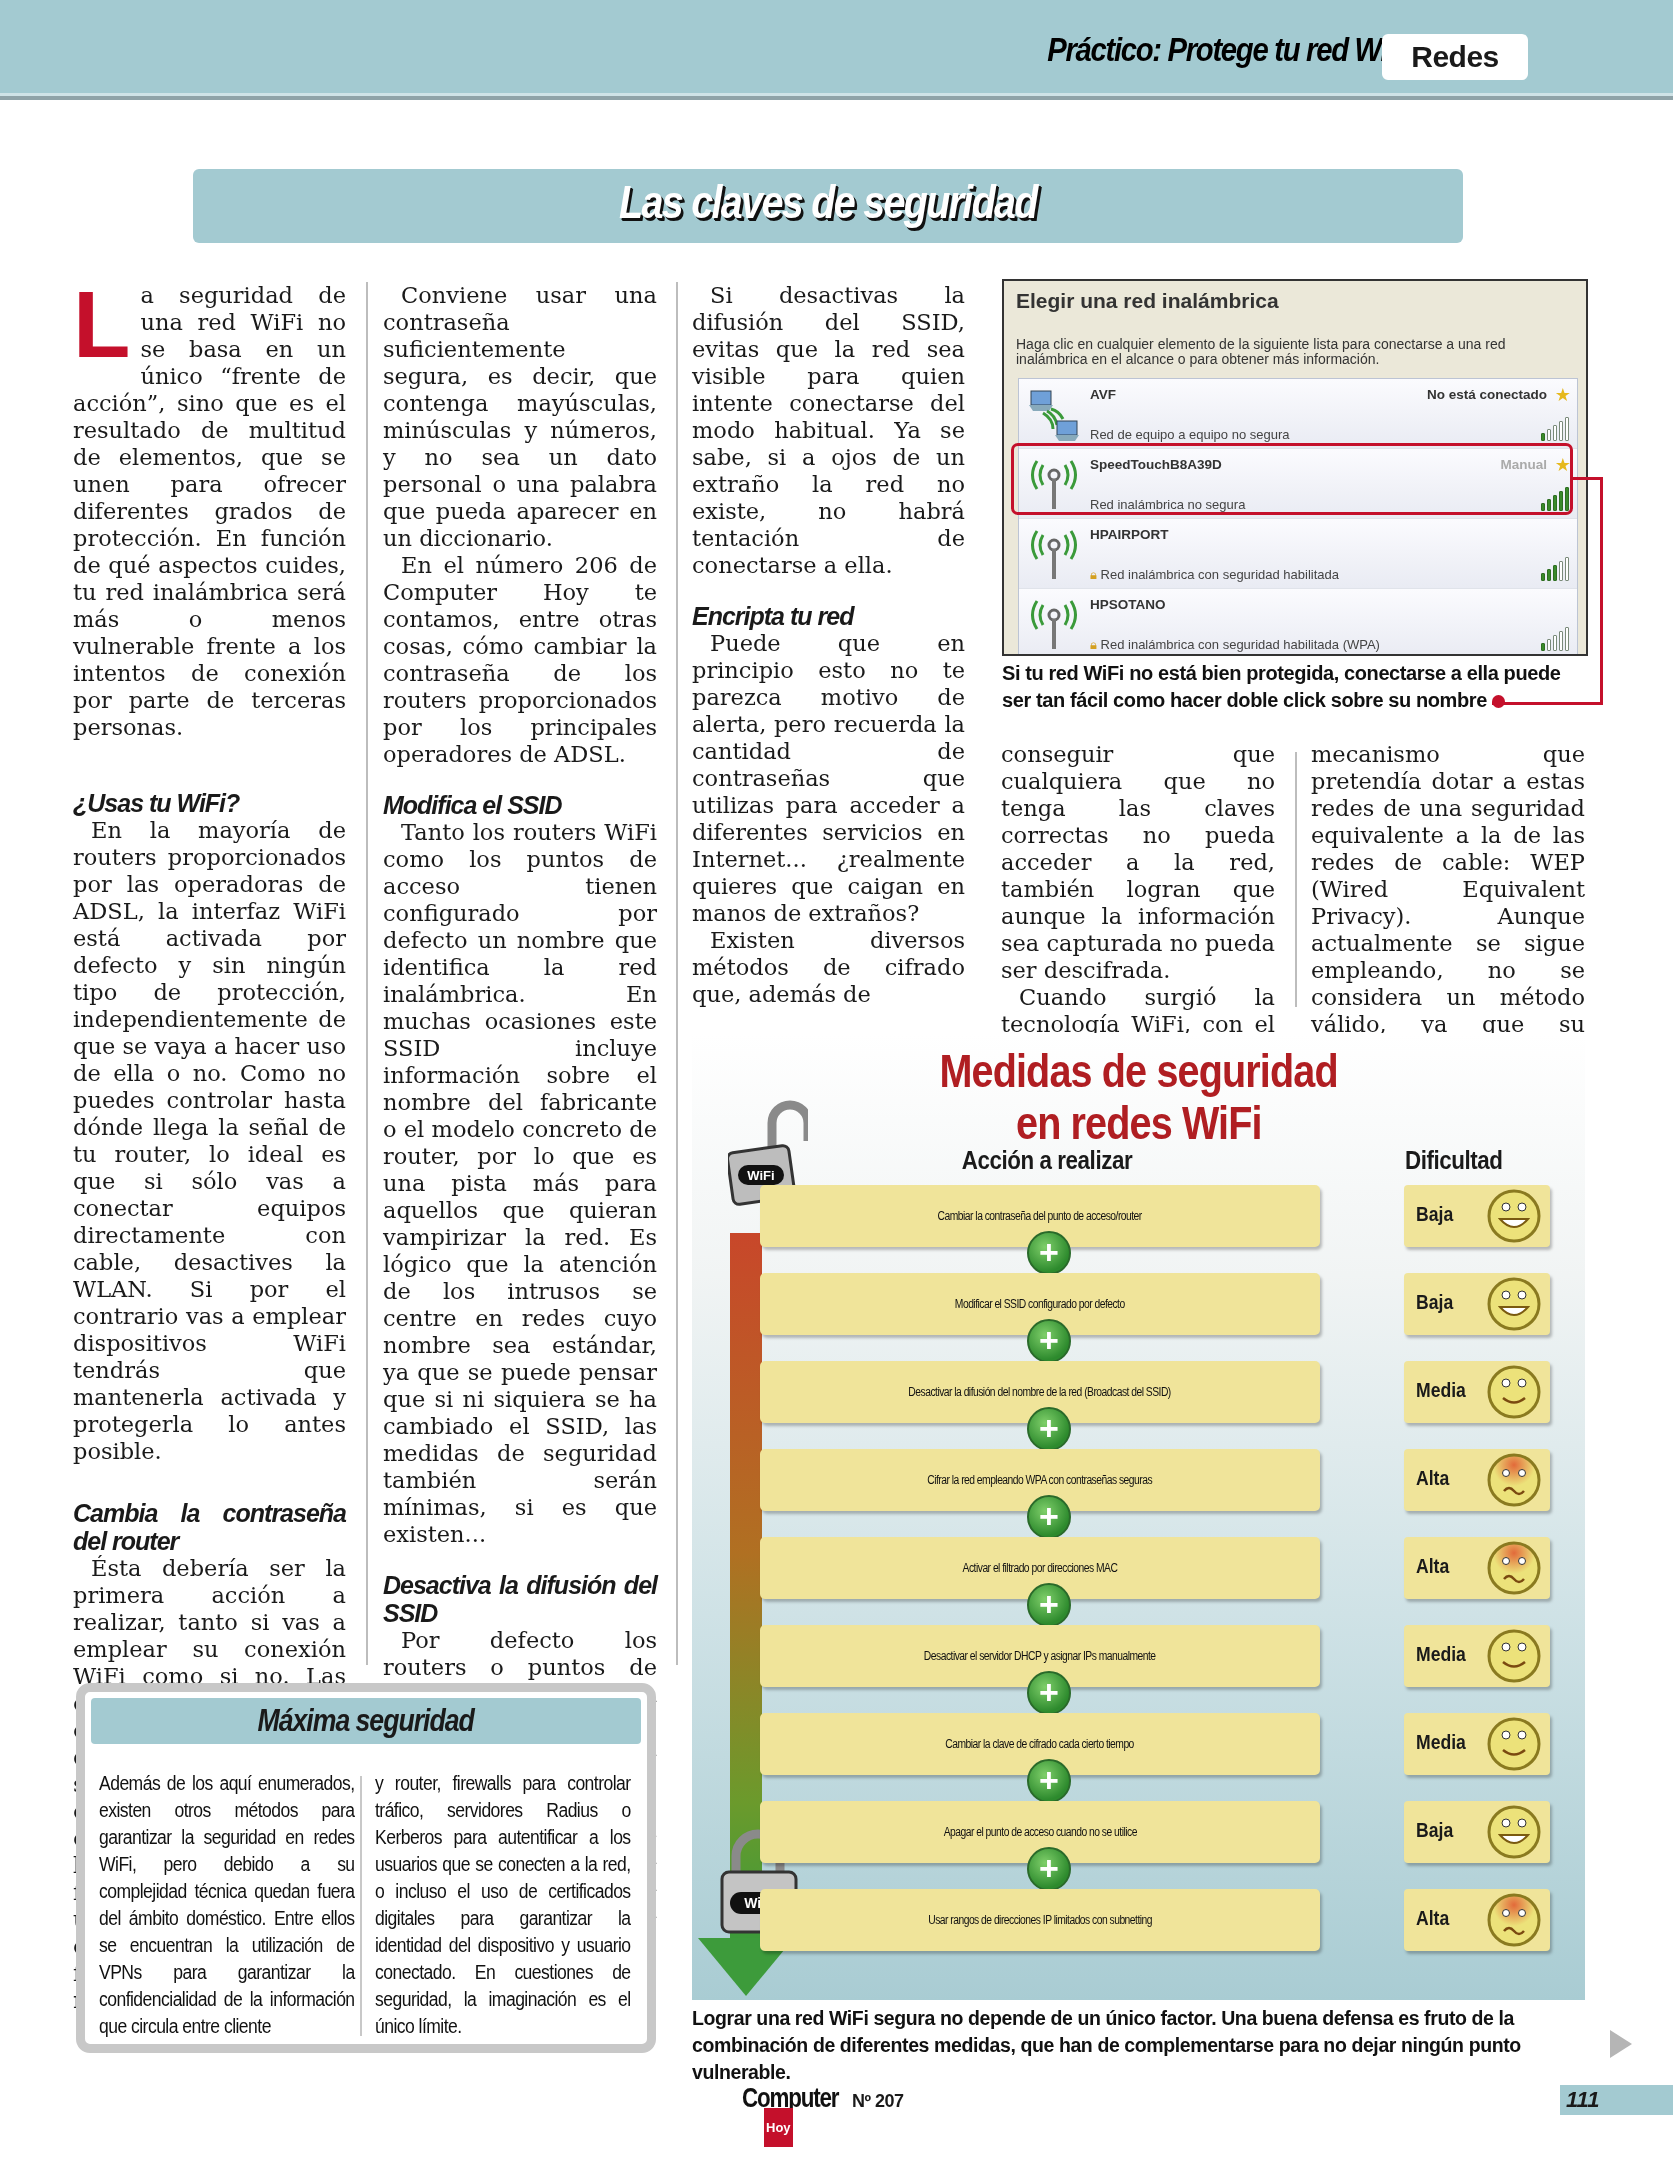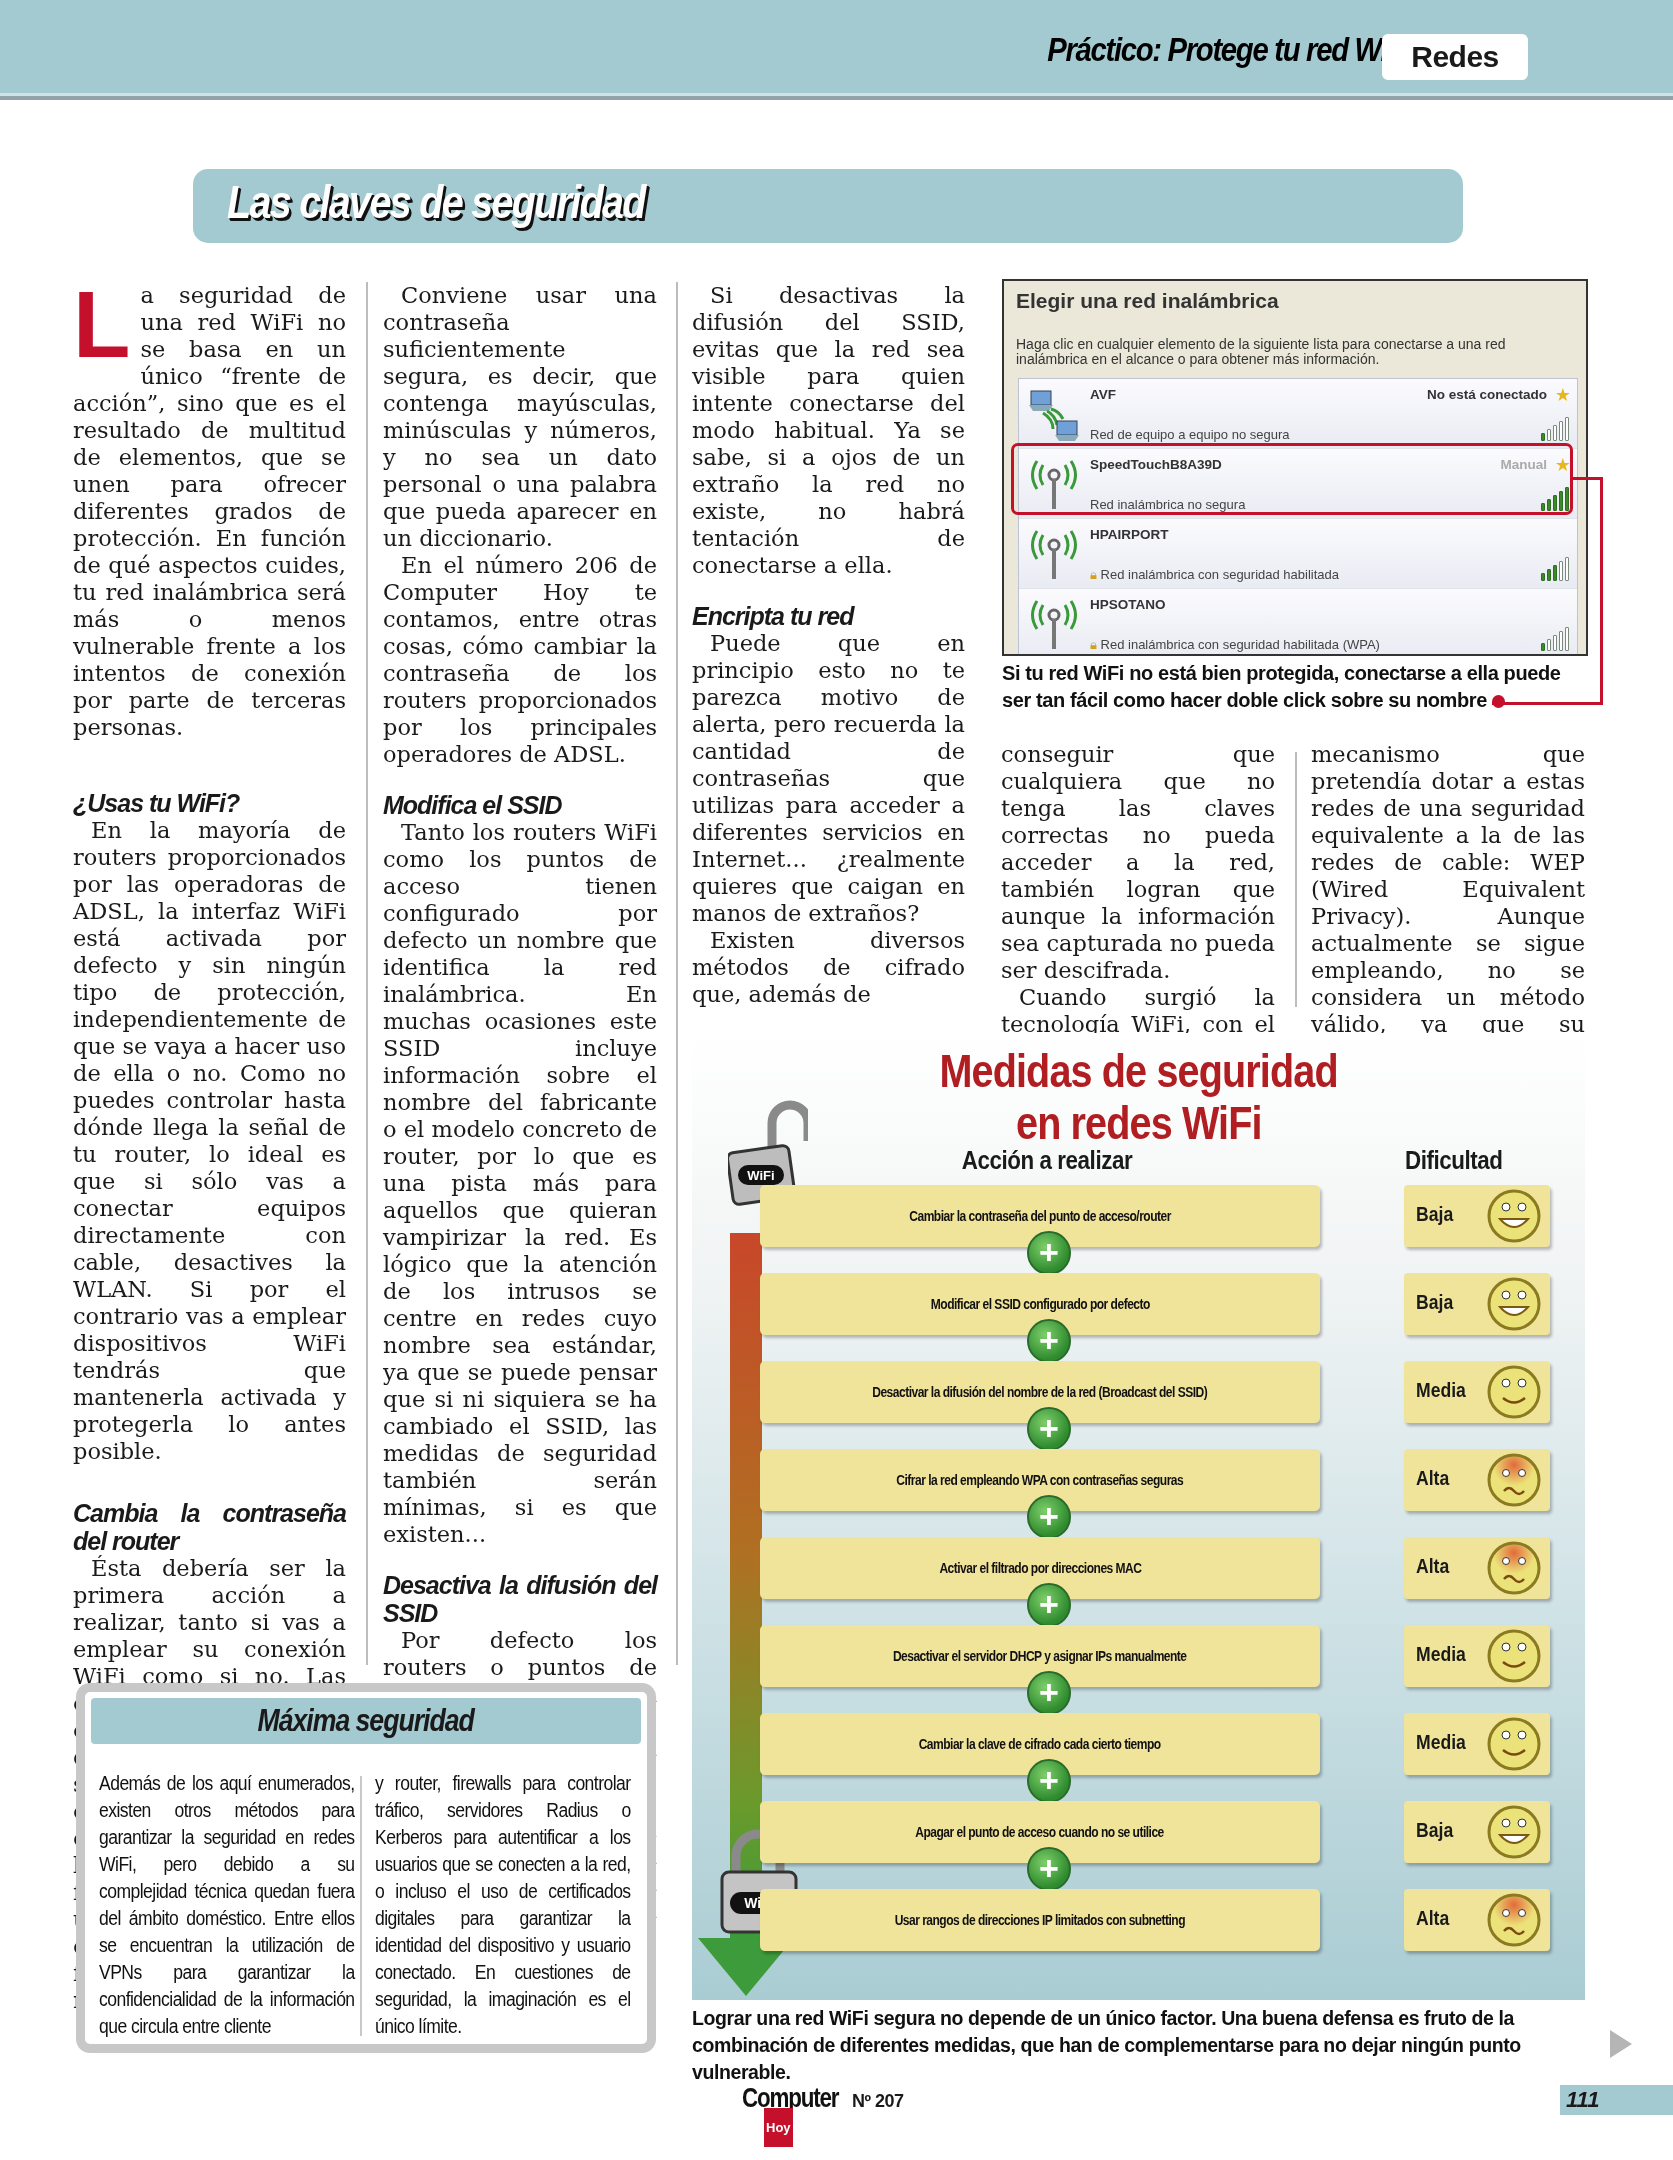--- a/index.html
+++ b/index.html
@@ -1,20 +1,20 @@
 <!DOCTYPE html>
 <html><head>
 <meta charset="utf-8">
 <style>
 *{box-sizing:border-box;margin:0;padding:0}
 body{width:1673px;height:2160px;background:#fff;position:relative;overflow:hidden;font-family:"DejaVu Serif","Liberation Serif",serif;color:#1a1a1a}
 .topbar{position:absolute;left:0;top:0;width:1673px;height:100px;background:#a3cad1;border-bottom:4px solid #8fa3a8;box-shadow:0 -3px 0 #cfe3e7 inset}
 .topbar .kicker{position:absolute;right:262px;top:30px;font-family:"Liberation Sans",sans-serif;font-weight:bold;font-style:italic;font-size:34px;letter-spacing:-1.5px;color:#000;transform:scaleX(.86);transform-origin:right center}
 .topbar .section{position:absolute;left:1382px;top:34px;width:146px;height:46px;background:#fff;border-radius:6px;font-family:"Liberation Sans",sans-serif;font-weight:bold;font-size:30px;text-align:center;line-height:46px;letter-spacing:-.5px;transform-origin:center}
-.hero{position:absolute;left:193px;top:169px;width:1270px;height:74px;background:#a3cad1;border-radius:15px;}
+.hero{position:absolute;left:193px;top:169px;width:1270px;height:74px;background:#a3cad1;border-radius:6px;text-align:center}
 .hero span{display:inline-block;margin-top:6px;font-family:"Liberation Sans",sans-serif;font-weight:bold;font-style:italic;font-size:46px;letter-spacing:-2px;color:#fff;text-shadow:3px 3px 0 #111,2px 2px 0 #111;transform:scaleX(.86)}
 .col{position:absolute;font-size:22.5px;line-height:27px;text-align:justify;hyphens:manual}
 .col p{text-indent:18px}
 .col p.noindent{text-indent:0}
 .col h3{font-family:"Liberation Sans",sans-serif;font-weight:bold;font-style:italic;font-size:25px;line-height:28px;letter-spacing:-1px;margin-top:23px}
 .dropcap{float:left;font-family:"Liberation Sans",sans-serif;font-weight:bold;color:#c4102b;font-size:94px;line-height:70px;height:78px;margin:6px 10px 0 0;padding-top:2px}
 .vrule{position:absolute;width:2px;background:#bdbdbd}
 .shot{position:absolute;left:1002px;top:279px;width:586px;height:377px;border:2px solid #333;background:#ebe8d9;font-family:"Liberation Sans",sans-serif;overflow:hidden}
 .shot .st{position:absolute;left:12px;top:8px;font-weight:bold;font-size:21px;color:#333}
 .shot .sd{position:absolute;left:12px;top:56px;width:560px;font-size:14px;line-height:15px;color:#333}
@@ -33,21 +33,21 @@
 .leader{position:absolute;background:#c4102b}
 .caption{position:absolute;font-family:"Liberation Sans",sans-serif;font-weight:bold;font-size:20px;line-height:27px;letter-spacing:-.4px;color:#111}
 .caption .dot{display:inline-block;width:13px;height:13px;border-radius:50%;background:#c4102b;vertical-align:middle}
 .info{position:absolute;left:692px;top:1033px;width:893px;height:967px;background:linear-gradient(#ffffff 0%,#f1f4f4 25%,#cfe2e6 60%,#a9ccd3 100%);overflow:hidden;font-family:"Liberation Sans",sans-serif}
 .info .t{position:absolute;left:0;width:893px;top:12px;text-align:center;color:#b01e22;font-weight:bold;font-size:46px;line-height:52px;letter-spacing:-1px}
 .info .t span{display:inline-block;transform:scaleX(.86)}
 .info .hA{position:absolute;left:230px;top:112px;width:250px;text-align:center;font-weight:bold;font-size:26px;letter-spacing:-.5px;transform:scaleX(.86)}
 .info .hD{position:absolute;left:713px;top:112px;font-weight:bold;font-size:26px;letter-spacing:-.5px;transform:scaleX(.86);transform-origin:left}
 .info .bar{position:absolute;left:38px;top:200px;width:32px;height:712px;background:linear-gradient(#c8472a,#b07022 45%,#6b9a2c 80%,#3a9a3a)}
 .info .arrow{position:absolute;left:6px;top:905px;width:0;height:0;border-left:48px solid transparent;border-right:48px solid transparent;border-top:58px solid #3d9b3b}
-.row{position:absolute;left:68px;width:560px;height:62px;background:#f0e49a;border-radius:5px;box-shadow:2px 3px 3px rgba(0,0,0,.25);display:flex;align-items:center;justify-content:center;font-weight:bold;font-size:14px;letter-spacing:-.6px;color:#111}
+.row{position:absolute;left:68px;width:560px;height:62px;background:#f0e49a;border-radius:5px;box-shadow:2px 3px 3px rgba(0,0,0,.25);display:flex;align-items:center;justify-content:center;font-weight:normal;font-size:12px;letter-spacing:-.6px;color:#111}
 .row span{display:inline-block;transform:scaleX(.86);white-space:nowrap}
 .diff{position:absolute;left:712px;width:146px;height:62px;background:#f0e49a;border-radius:4px;box-shadow:2px 3px 3px rgba(0,0,0,.25);font-weight:bold;font-size:20px}
 .diff .lbl{position:absolute;left:12px;top:18px;transform:scaleX(.88);transform-origin:left}
 .diff .face{position:absolute;right:8px;top:2px;width:56px;height:58px}
 .plus{position:absolute;left:335px;width:44px;height:44px;border-radius:50%;background:radial-gradient(circle at 40% 35%,#7fcf6a,#2d8a2d 70%);border:2px solid #2a6a2a;color:#fff;font-weight:bold;font-size:34px;line-height:38px;text-align:center}
 .lock{position:absolute}
 .box{position:absolute;left:76px;top:1683px;width:580px;height:370px;border:9px solid #c8c8c8;border-radius:14px;background:#fff}
 .box .bh{position:absolute;left:6px;top:6px;width:550px;height:46px;background:#a3cad1;border-radius:4px;text-align:center}
 .box .bh span{display:inline-block;font-family:"Liberation Sans",sans-serif;font-weight:bold;font-style:italic;font-size:31px;line-height:46px;letter-spacing:-1.2px;transform:scaleX(.86)}
 .box .bc{position:absolute;top:78px;width:256px;font-family:"Liberation Sans",sans-serif;font-size:19.5px;line-height:27px;text-align:justify;letter-spacing:-.6px;color:#111}

